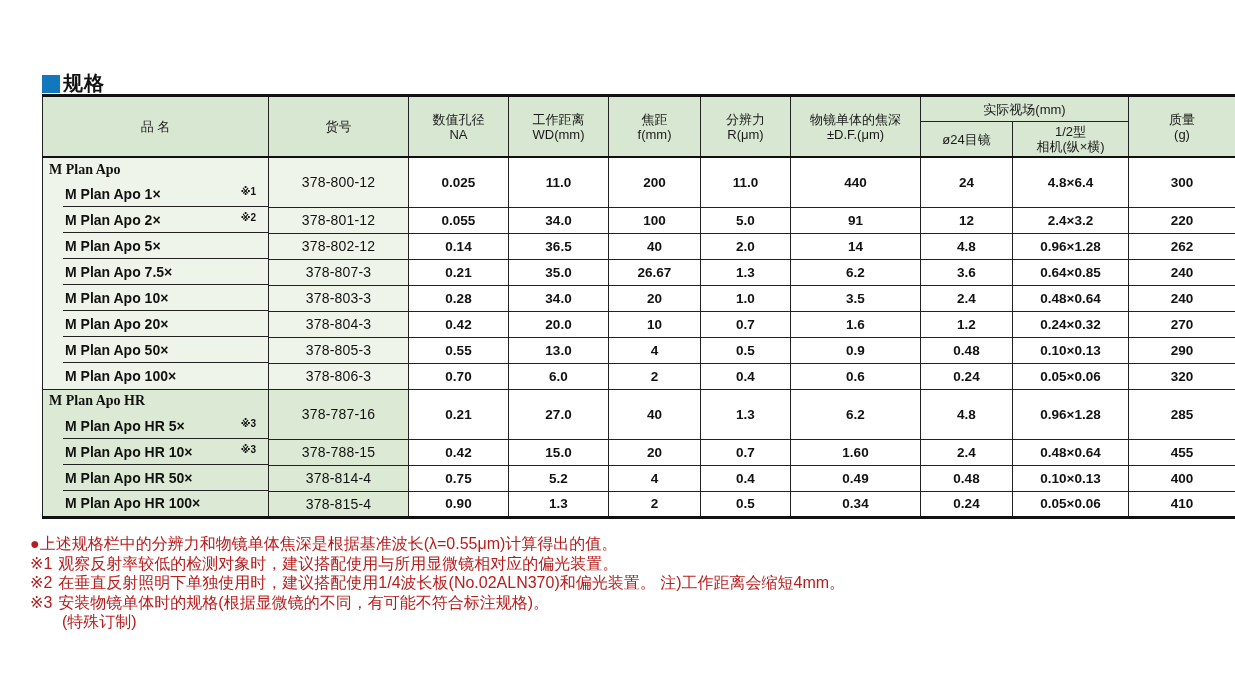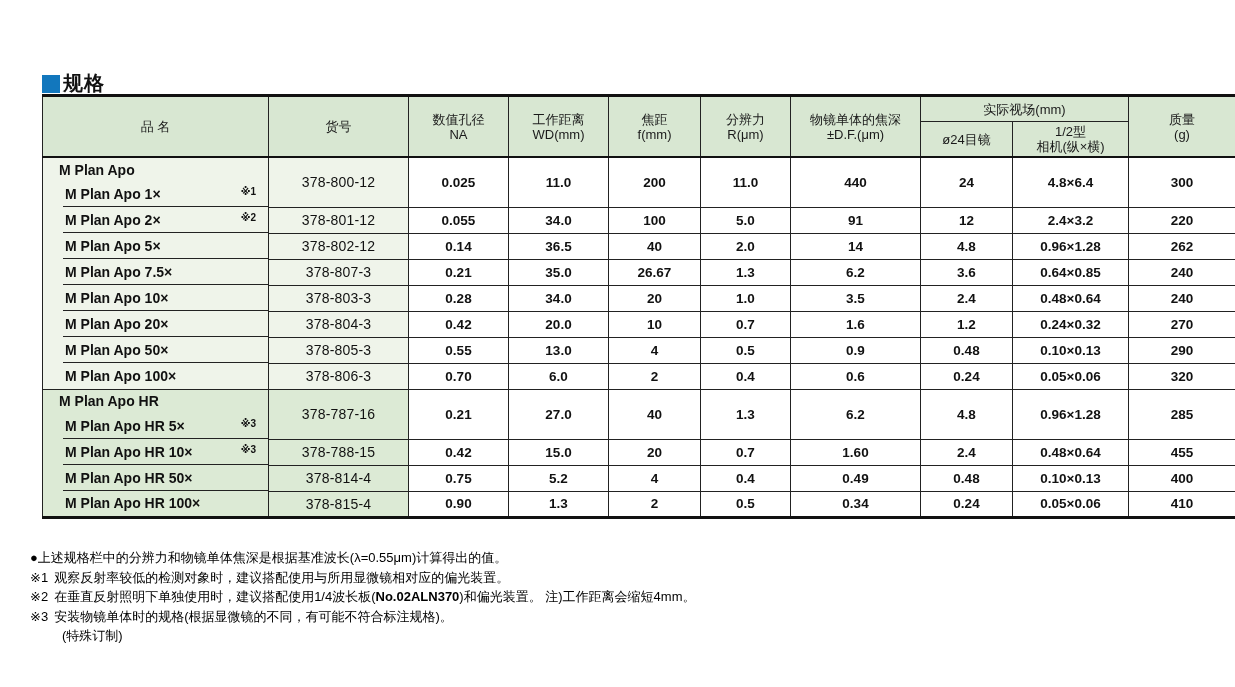--- a/index.html
+++ b/index.html
@@ -34,37 +34,37 @@
 
   tbody tr.group-row{height:24px}
   tbody tr.body-row{height:26px}
   tbody td{font-size:13.5px;text-align:center;vertical-align:middle;}
   td.code-cell{font-weight:400;font-size:14px;letter-spacing:.2px;}
   td.value-cell{font-weight:700;font-size:13.5px;}
 
   td.name-cell{text-align:left;border-top:none;position:relative;}
   td.name-cell .name-wrap{display:flex;align-items:center;padding-left:22px;padding-right:12px;}
   td.name-cell.group-name{border-top:1px solid #222;}
-  td.name-cell.group-name .name-wrap{padding-left:16px;}
+  td.name-cell.group-name .name-wrap{padding-left:6px;font-family:Liberation Serif, serif;}
   td.name-cell .pname{font-weight:700;font-size:14px;}
   td.name-cell .marker{margin-left:auto;font-size:10px;font-weight:700;position:relative;top:-3px;}
   td.name-cell.rule::before{
     content:"";position:absolute;top:-1px;left:20px;right:0;height:1px;background:#222;
   }
   
   .sec-0 td.name-cell,.sec-0 td.code-cell{background:#eff4ea;}
   .sec-1 td.name-cell,.sec-1 td.code-cell{background:#dcead5;}
 
   
-  .footnotes{position:absolute;left:30px;top:548px;font-size:13px;line-height:19.5px;color:#000000;}
+  .footnotes{position:absolute;left:30px;top:534px;font-size:16px;line-height:19.5px;color:#b91c1c;}
   .fn-line{white-space:nowrap;}
   .fn-line.indent{padding-left:32px;}
   .fn-mark{display:inline;}
   .fn-mark.gap{margin-right:6px;}
-  .fn-line b{font-weight:700;}
+  .fn-line b{font-weight:400;}
 </style>
 </head>
 <body>
 
 <div class="title">
   <span class="title-square"></span>
   <span class="title-text">规格</span>
 </div>
 
 <table class="spec">

